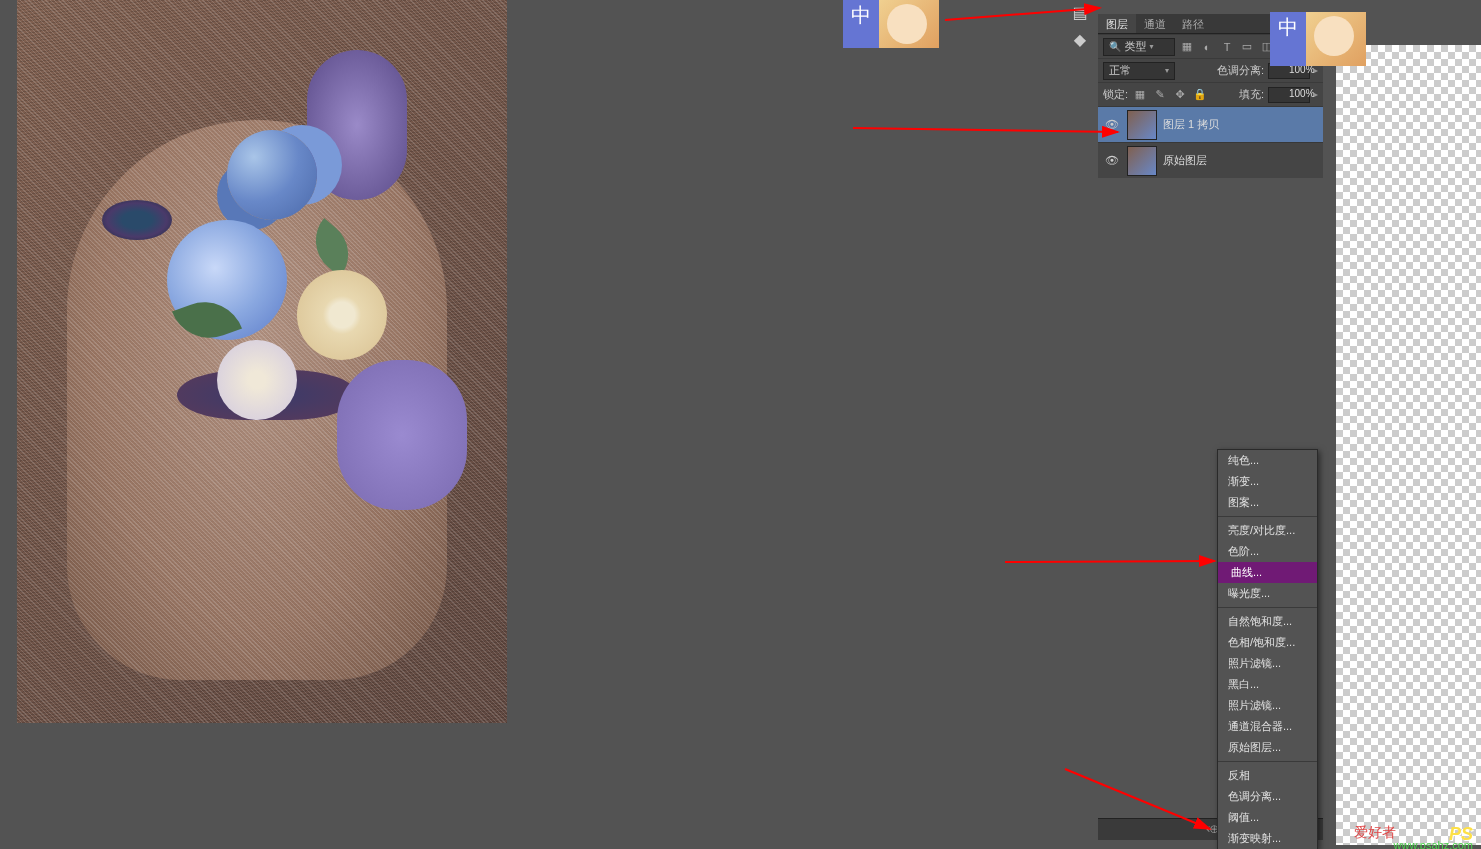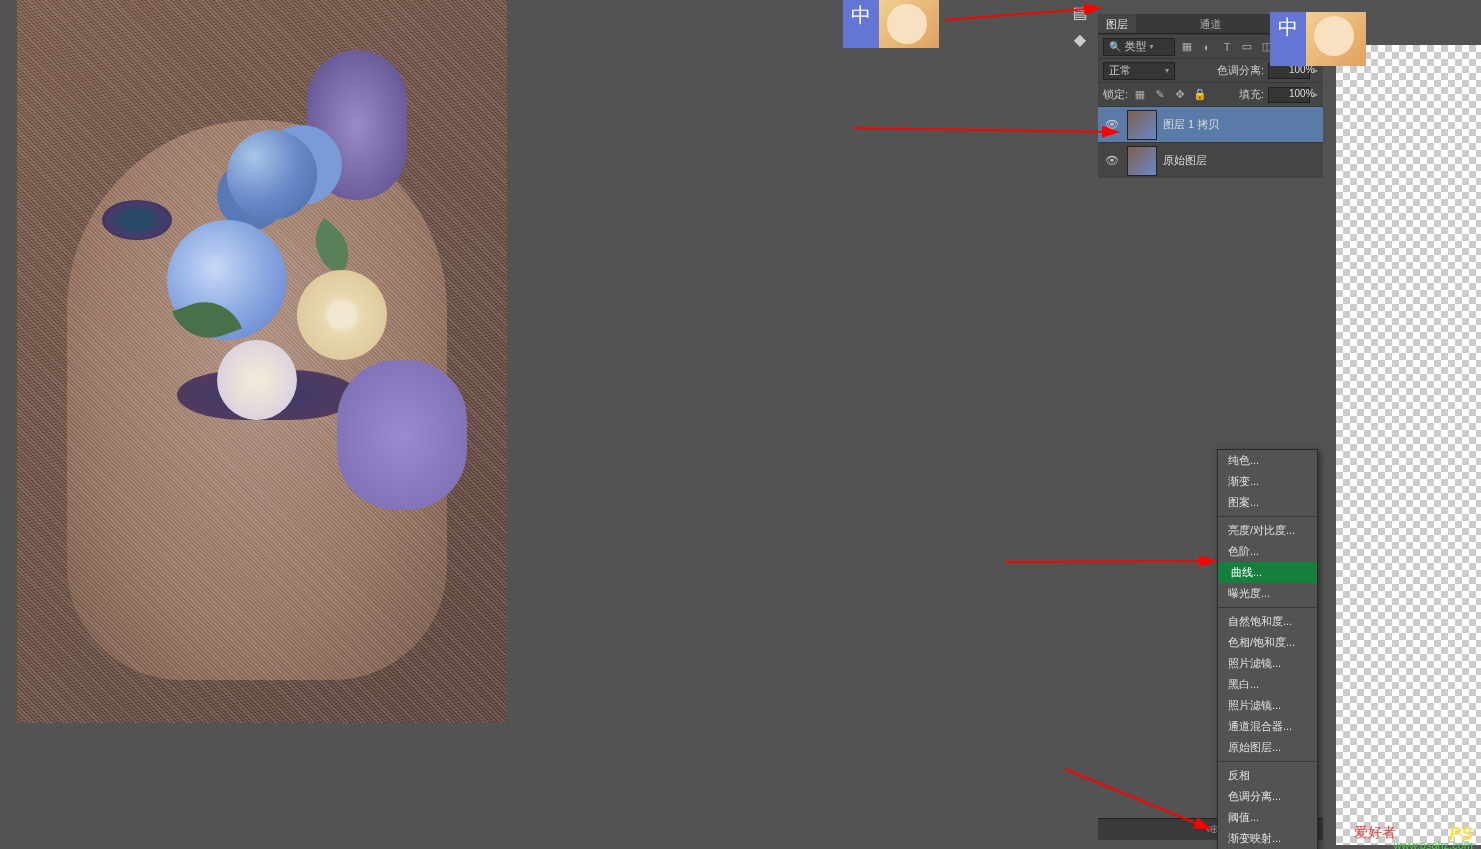--- a/index.html
+++ b/index.html
@@ -20,39 +20,39 @@
 .f6 { left: 170px; top: 360px; width: 130px; height: 150px; background: radial-gradient(ellipse, #9a8ad0, #7a6ab0); border-radius: 60px; }
 .leaf1 { position: absolute; left: 10px; top: 300px; width: 60px; height: 40px; background: #4a704a; border-radius: 0 50px; transform: rotate(-20deg); }
 .leaf2 { position: absolute; left: 140px; top: 230px; width: 50px; height: 35px; background: #5a805a; border-radius: 0 50px; transform: rotate(40deg); }
 .face-shape::after { content: ""; position: absolute; inset: 0; background: repeating-linear-gradient(45deg, rgba(255,255,255,0.2) 0 1px, transparent 1px 3px); border-radius: inherit; }
 .transparency-pattern { position: absolute; right: 0; top: 45px; width: 145px; height: 800px; background-image: repeating-conic-gradient(#cccccc 0 25%, #ffffff 0 50%); background-size: 14px 14px; }
 
 .vertical-tools { position: absolute; left: 1068px; top: 0; width: 28px; display: flex; flex-direction: column; gap: 3px; }
 .tool-icon { width: 24px; height: 24px; display: flex; align-items: center; justify-content: center; color: #ccc; font-size: 16px; }
 
 .panel { position: absolute; left: 1098px; top: 14px; width: 225px; background: #454545; color: #ccc; font-size: 11px; }
-.panel-tabs { display: flex; height: 20px; background: #393939; border-bottom: 1px solid #222; justify-content: space-between; }
+.panel-tabs { display: flex; height: 20px; background: #393939; border-bottom: 1px solid #222; }
 .panel-tab { padding: 3px 8px; color: #aaa; cursor: pointer; }
 .panel-tab.active { background: #454545; color: #e0e0e0; }
 .panel-row { display: flex; align-items: center; height: 24px; padding: 0 5px; gap: 4px; border-top: 1px solid #3a3a3a; }
 .dropdown { background: #353535; border: 1px solid #222; padding: 1px 5px; display: flex; align-items: center; gap: 3px; height: 18px; }
 .dropdown-arrow { font-size: 8px; color: #999; }
 .small-icon { width: 16px; height: 16px; display: flex; align-items: center; justify-content: center; color: #aaa; }
 .pct-input { background: #353535; border: 1px solid #222; padding: 0 20px; width: 38px; text-align: right; height: 16px; font-size: 10px; color: #ddd; }
 
 .layers-list { background: #454545; }
 .layer-row { display: flex; align-items: center; height: 36px; padding: 2px 5px; gap: 6px; border-top: 1px solid #383838; }
 .layer-row.selected { background: #5a7aa8; }
 .eye-icon { width: 18px; color: #ccc; text-align: center; }
 .layer-thumb { width: 30px; height: 30px; background: linear-gradient(135deg, #806050, #6888c8); border: 1px solid #222; }
 .layer-name { color: #ddd; font-size: 11px; }
 
 .context-menu { position: absolute; left: 1217px; top: 449px; width: 101px; background: #535353; border: 1px solid #2a2a2a; box-shadow: 2px 2px 6px rgba(0,0,0,0.5); font-size: 11px; color: #e0e0e0; }
 .menu-item { padding: 3px 10px; cursor: pointer; white-space: nowrap; }
-.menu-item.highlighted { background: #15803d; color: #fff; padding-left: 13px; }
+.menu-item.highlighted { background: #701a75; color: #fff; padding-left: 13px; }
 .menu-separator { height: 1px; background: #3a3a3a; margin: 3px 0; }
 
 .panel-footer { position: absolute; left: 1098px; top: 818px; width: 225px; height: 22px; background: #3a3a3a; display: flex; align-items: center; justify-content: flex-end; gap: 7px; padding: 0 6px; color: #aaa; font-size: 11px; border-top: 1px solid #222; }
 .footer-icon { cursor: pointer; }
 
 .float1 { position: absolute; left: 843px; top: 0; width: 96px; height: 48px; background: #6a7ac8; display: flex; }
 .float1-left { width: 36px; background: #6575d3; color: #fff; font-size: 20px; display: flex; align-items: flex-start; justify-content: center; padding-top: 2px; }
 .float1-right { flex: 1; background: linear-gradient(135deg, #f0d090, #e0a060); position: relative; }
 .avatar-face { position: absolute; left: 8px; top: 4px; width: 40px; height: 40px; background: #f8e0c0; border-radius: 50%; }
 .float2 { position: absolute; left: 1270px; top: 12px; width: 96px; height: 54px; background: #6a7ac8; display: flex; }

